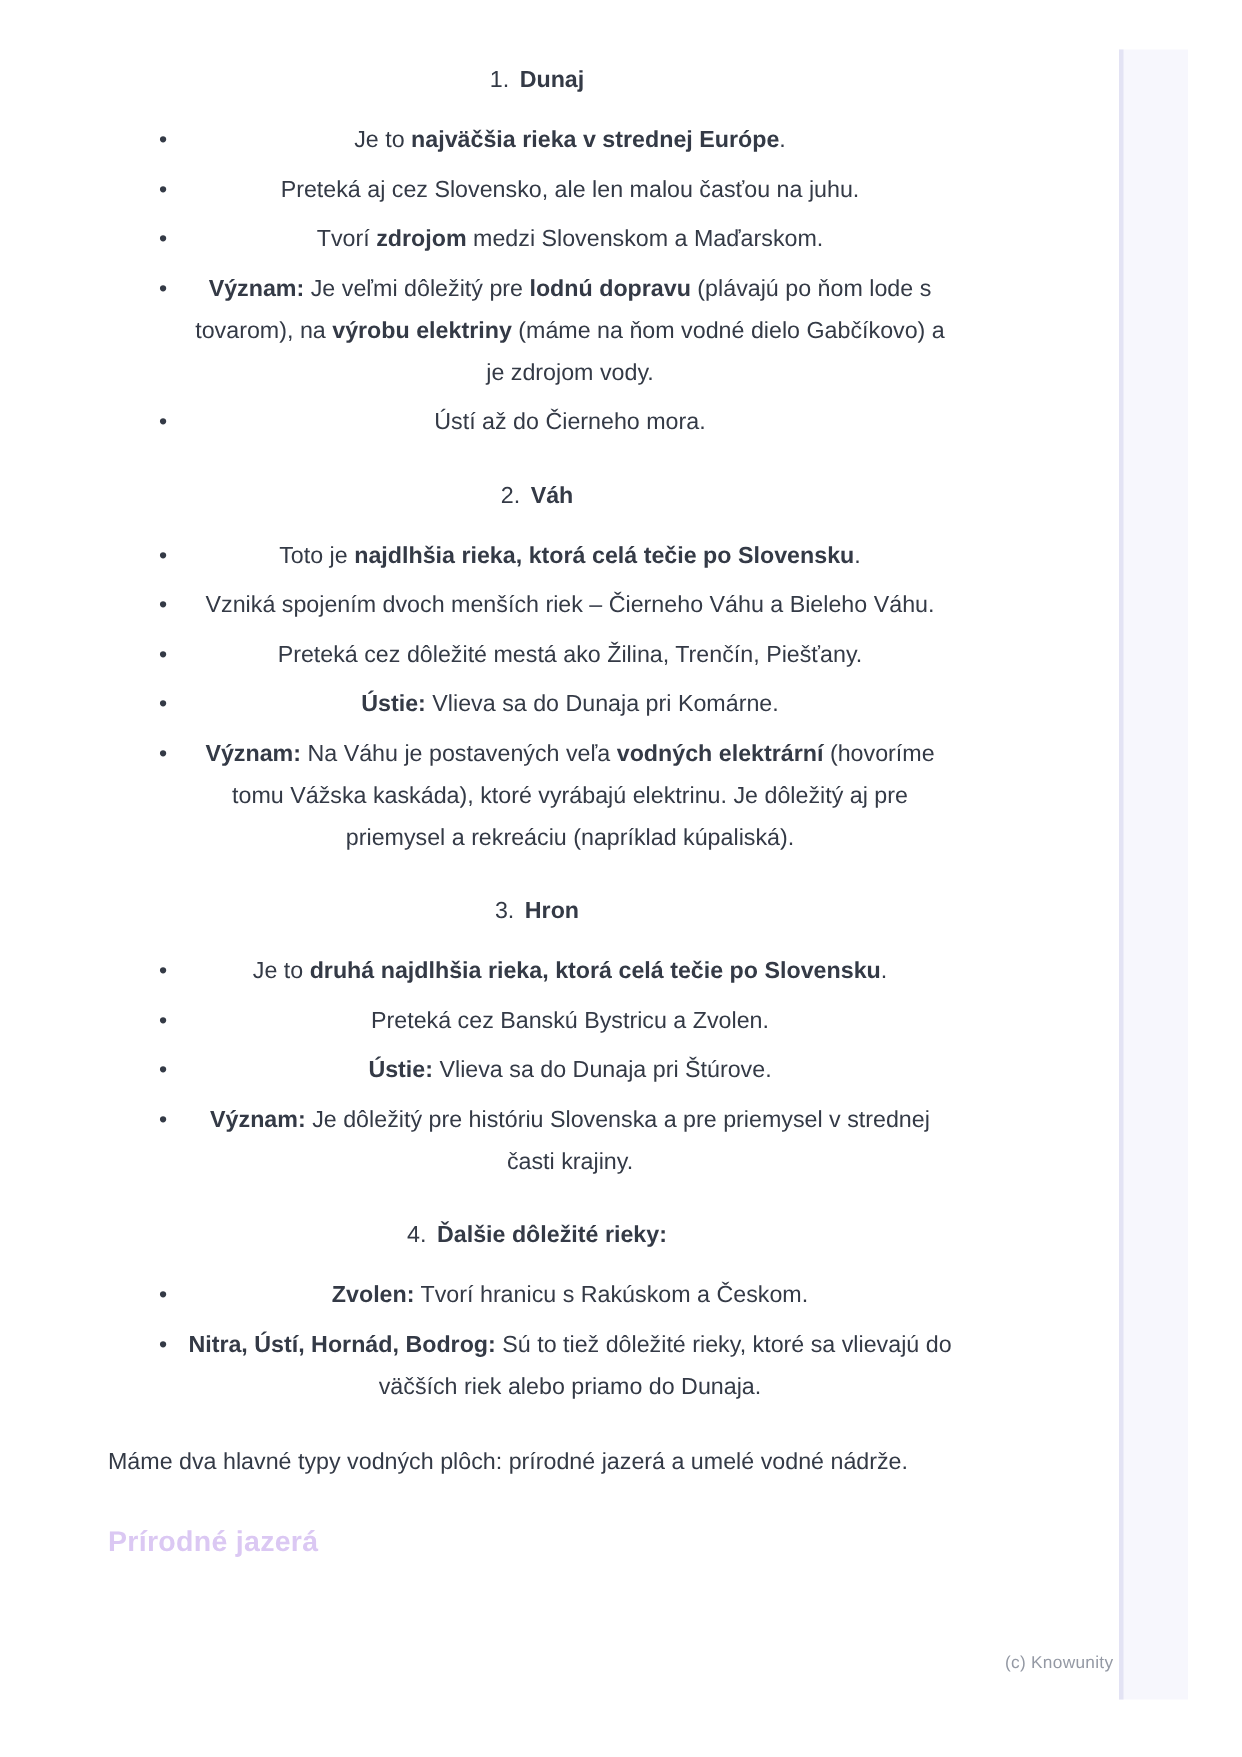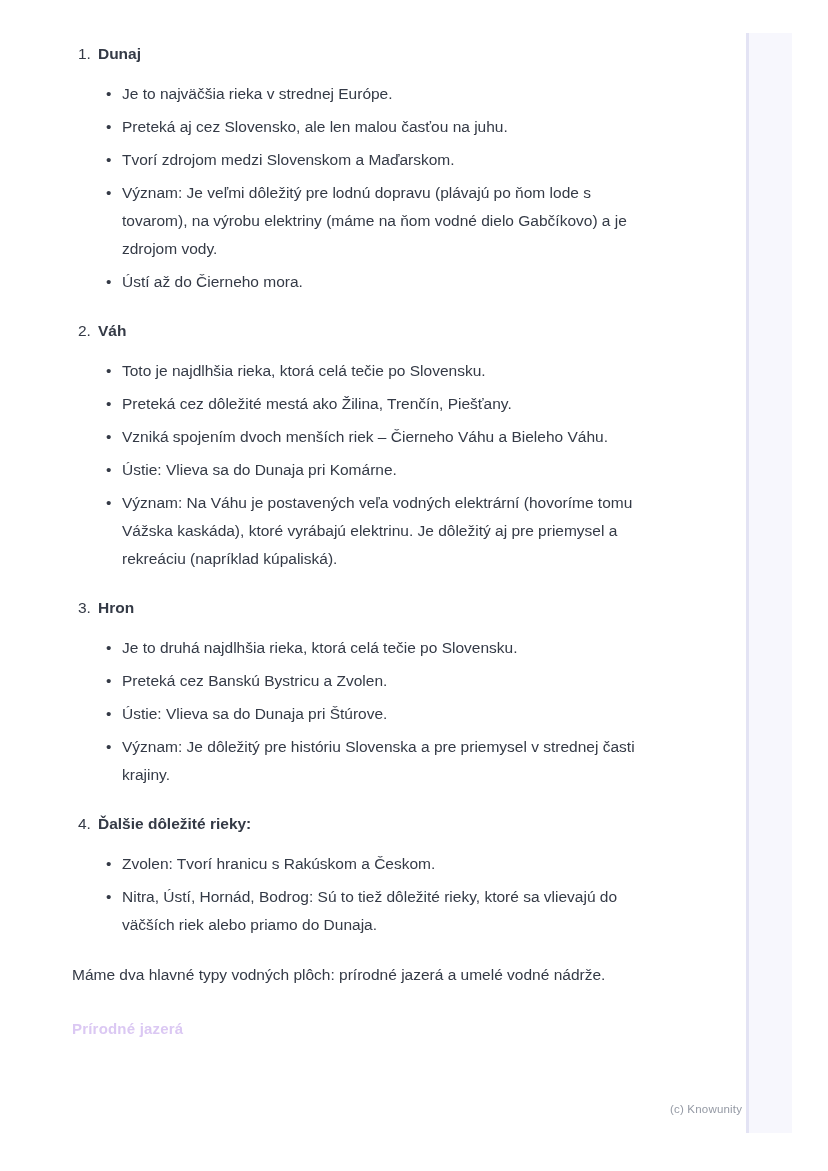--- a/index.html
+++ b/index.html
@@ -18,20 +18,21 @@
     position: absolute;
     left: 72px;
     top: 40px;
     width: 566px;
     z-index: 2;
   }
   ol.rivers {
     list-style: none;
     margin: 0;
     padding: 0;
+    text-align: center;
   }
   ol.rivers > li { margin-bottom: 21px; }
   .sec-head {
     line-height: 28px;
     padding-left: 6px;
   }
   .sec-num { margin-right: 7px; }
   .sec-title { font-weight: 700; }
   ul.bullets {
     list-style: none;
@@ -45,36 +46,36 @@
     line-height: 28px;
   }
   ul.bullets > li::before {
     content: "\2022";
     position: absolute;
     left: 34px;
     top: 0;
     line-height: 28px;
     color: #343a46;
   }
-  strong { font-weight: 400; }
+  strong { font-weight: 700; }
   h2.lakes-heading {
     font-size: 23px;
     line-height: 30px;
     font-weight: 700;
     color: #d9c6f2;
     margin: 27px 0 16px 0;
     letter-spacing: 0.2px;
   }
   p.lakes-intro {
     margin: 0;
     text-align: justify;
     line-height: 29px;
   }
   h3.natural-lakes {
-    font-size: 15px;
+    font-size: 19px;
     line-height: 25px;
     font-weight: 700;
     color: #dbc8f3;
     margin: 27px 0 0 0;
     letter-spacing: 0.2px;
   }
   .edge-stripe {
     position: absolute;
     left: 746px;
     top: 33px;
@@ -106,22 +107,22 @@
           <li>Preteká aj cez Slovensko, ale len malou časťou na juhu.</li>
           <li>Tvorí <strong>zdrojom</strong> medzi Slovenskom a Maďarskom.</li>
           <li><strong>Význam:</strong> Je veľmi dôležitý pre <strong>lodnú dopravu</strong> (plávajú po ňom lode s tovarom), na <strong>výrobu elektriny</strong> (máme na ňom vodné dielo Gabčíkovo) a je zdrojom vody.</li>
           <li>Ústí až do Čierneho mora.</li>
         </ul>
       </li>
       <li>
         <div class="sec-head"><span class="sec-num">2.</span><span class="sec-title">Váh</span></div>
         <ul class="bullets">
           <li>Toto je <strong>najdlhšia rieka, ktorá celá tečie po Slovensku</strong>.</li>
+          <li>Vzniká spojením dvoch menších riek – Čierneho Váhu a Bieleho Váhu.</li>
           <li>Preteká cez dôležité mestá ako Žilina, Trenčín, Piešťany.</li>
-          <li>Vzniká spojením dvoch menších riek – Čierneho Váhu a Bieleho Váhu.</li>
           <li><strong>Ústie:</strong> Vlieva sa do Dunaja pri Komárne.</li>
           <li><strong>Význam:</strong> Na Váhu je postavených veľa <strong>vodných elektrární</strong> (hovoríme tomu Vážska kaskáda), ktoré vyrábajú elektrinu. Je dôležitý aj pre priemysel a rekreáciu (napríklad kúpaliská).</li>
         </ul>
       </li>
       <li>
         <div class="sec-head"><span class="sec-num">3.</span><span class="sec-title">Hron</span></div>
         <ul class="bullets">
           <li>Je to <strong>druhá najdlhšia rieka, ktorá celá tečie po Slovensku</strong>.</li>
           <li>Preteká cez Banskú Bystricu a Zvolen.</li>
           <li><strong>Ústie:</strong> Vlieva sa do Dunaja pri Štúrove.</li>

